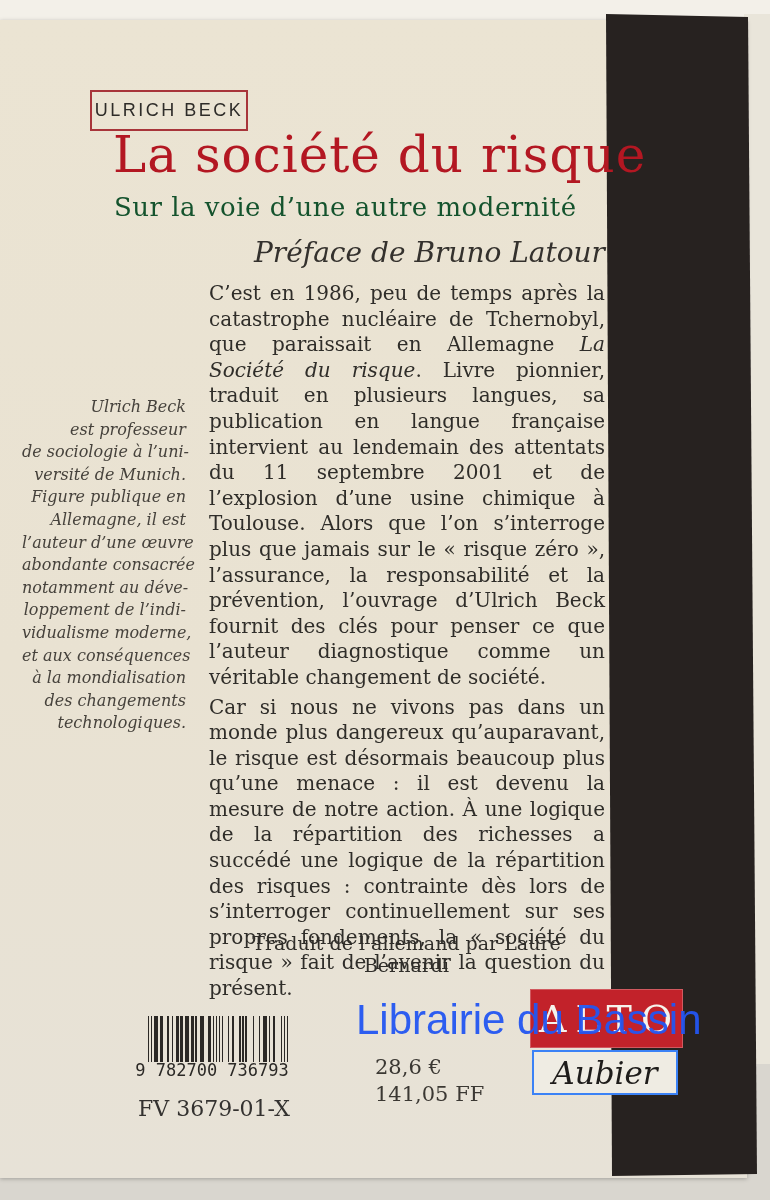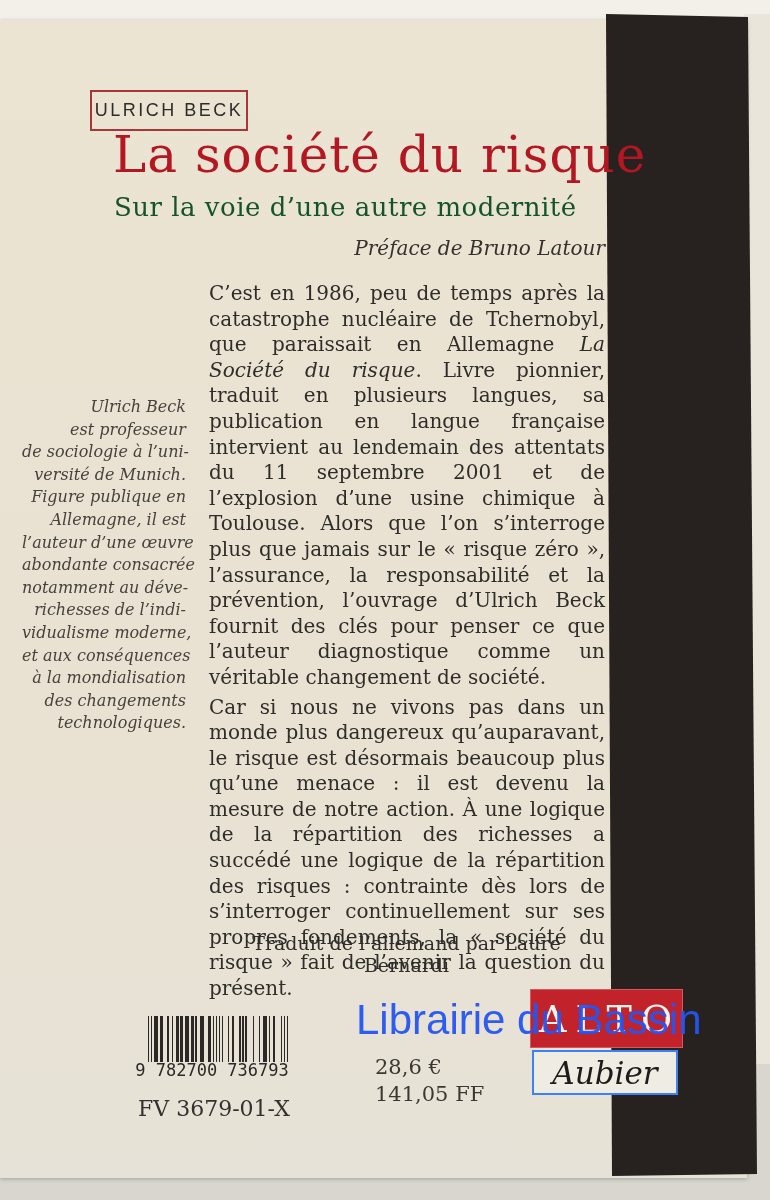--- a/index.html
+++ b/index.html
@@ -43,21 +43,21 @@
     left:113px; top:128px; width:520px;
     font-size:50px; line-height:1.1; letter-spacing:1px;
     color:#b31722; z-index:3; white-space:nowrap;
   }
   .subtitle {
     left:114px; top:192px; width:500px;
     font-size:26px; letter-spacing:.5px; color:#14532d; z-index:3; white-space:nowrap;
   }
   .preface {
     left:208px; top:236px; width:397px;
-    text-align:right; font-style:italic; font-size:20px; color:#34312d; z-index:3;
+    text-align:right; font-style:italic; font-size:28px; color:#34312d; z-index:3;
   }
 
   .sidebar {
     left:22px; top:396px; width:164px;
     text-align:right; font-style:italic;
     font-size:16px; line-height:22.6px;
     color:#46423c; z-index:3;
   }
   .sidebar div { white-space:nowrap; }
 
@@ -137,21 +137,21 @@
 <div class="abs sidebar">
     <div>Ulrich Beck</div>
     <div>est professeur</div>
     <div>de sociologie à l’uni-</div>
     <div>versité de Munich.</div>
     <div>Figure publique en</div>
     <div>Allemagne, il est</div>
     <div>l’auteur d’une œuvre</div>
     <div>abondante consacrée</div>
     <div>notamment au déve-</div>
-    <div>richesses de l’indi-</div>
+    <div>loppement de l’indi-</div>
     <div>vidualisme moderne,</div>
     <div>et aux conséquences</div>
     <div>à la mondialisation</div>
     <div>des changements</div>
     <div>technologiques.</div>
   </div>
 
 <div class="abs body-text">
   <p><span>C’est en 1986, peu de temps après la catastrophe nucléaire de Tchernobyl, que paraissait en Allemagne </span><em>La Société du risque</em><span>. Livre pionnier, traduit en plusieurs langues, sa publication en langue française intervient au lendemain des attentats du 11 septembre 2001 et de l’explosion d’une usine chimique à Toulouse. Alors que l’on s’interroge plus que jamais sur le « risque zéro », l’assurance, la responsabilité et la prévention, l’ouvrage d’Ulrich Beck fournit des clés pour penser ce que l’auteur diagnostique comme un véritable changement de société.</span></p>
   <p><span>Car si nous ne vivons pas dans un monde plus dangereux qu’auparavant, le risque est désormais beaucoup plus qu’une menace : il est devenu la mesure de notre action. À une logique de la répartition des richesses a succédé une logique de la répartition des risques : contrainte dès lors de s’interroger continuellement sur ses propres fondements, la « société du risque » fait de l’avenir la question du présent.</span></p>

